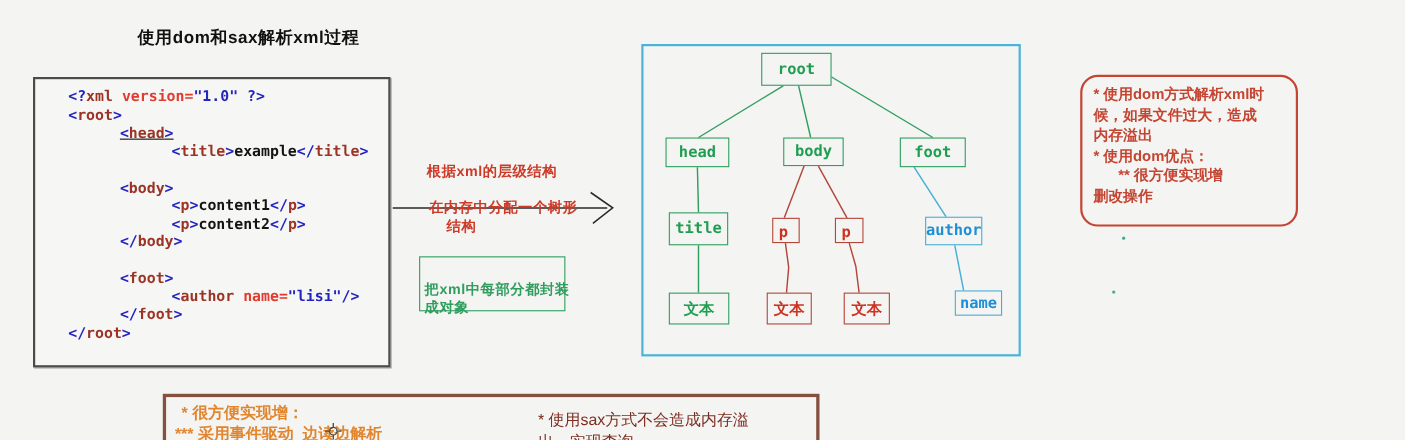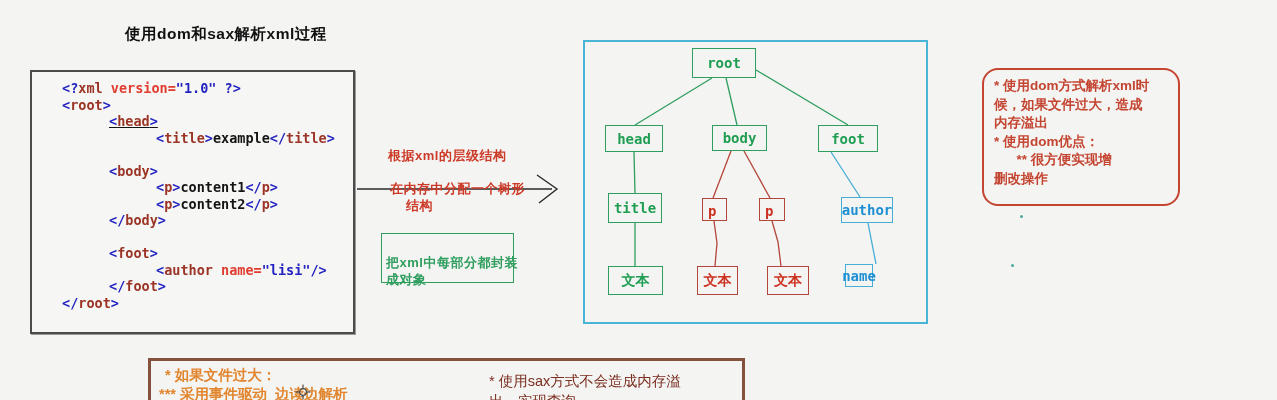--- a/index.html
+++ b/index.html
@@ -164,36 +164,36 @@
 <div class="tnode g" style="left:605px; top:125px; width:58px; height:27px;">head</div>
 <div class="tnode g" style="left:712px; top:125px; width:55px; height:26px;">body</div>
 <div class="tnode g" style="left:818px; top:125px; width:60px; height:27px;">foot</div>
 <div class="tnode g" style="left:608px; top:193px; width:54px; height:30px;">title</div>
 <div class="tnode r pnode" style="left:702px; top:198px; width:25px; height:23px;">p</div>
 <div class="tnode r pnode" style="left:759px; top:198px; width:26px; height:23px;">p</div>
 <div class="tnode bl" style="left:841px; top:197px; width:52px; height:26px;">author</div>
 <div class="tnode g" style="left:608px; top:266px; width:55px; height:29px;">文本</div>
 <div class="tnode r" style="left:697px; top:266px; width:41px; height:29px;">文本</div>
 <div class="tnode r" style="left:767px; top:266px; width:42px; height:29px;">文本</div>
-<div class="tnode bl" style="left:845px; top:264px; width:28px; height:23px;">name</div>
+<div class="tnode bl" style="left:868px; top:264px; width:43px; height:23px;">name</div>
 
 <div class="abs right-note">
   <div>* 使用dom方式解析xml时</div>
   <div>候，如果文件过大，造成</div>
   <div>内存溢出</div>
   <div>* 使用dom优点：</div>
   <div>      ** 很方便实现增</div>
   <div>删改操作</div>
 </div>
 
 <div class="dot" style="left:1020px; top:215px;"></div>
 <div class="dot" style="left:1011px; top:264px;"></div>
 
 <div class="abs bottom-box">
-  <div class="bottom-left-line" style="left:14px;  top:5px;">* 如果文件过大：</div>
+  <div class="bottom-left-line" style="left:14px;  top:5px;">* 很方便实现增：</div>
   <div class="bottom-left-line" style="left:8px;   top:24px;">*** 采用事件驱动  边读边解析</div>
   <div class="bottom-right-line" style="left:338px; top:11px;">* 使用sax方式不会造成内存溢</div>
   <div class="bottom-right-line" style="left:338px; top:31px;">出，实现查询</div>
 </div>
 
 <svg class="abs" style="left:295px; top:384px;" width="16" height="16" viewBox="0 0 16 16">
   <g stroke="#4a4a4a" stroke-width="1.2" fill="none">
     <circle cx="8" cy="8" r="3.4"></circle>
     <line x1="8" y1="0.5" x2="8" y2="4.4"></line>
     <line x1="8" y1="11.6" x2="8" y2="15.5"></line>

